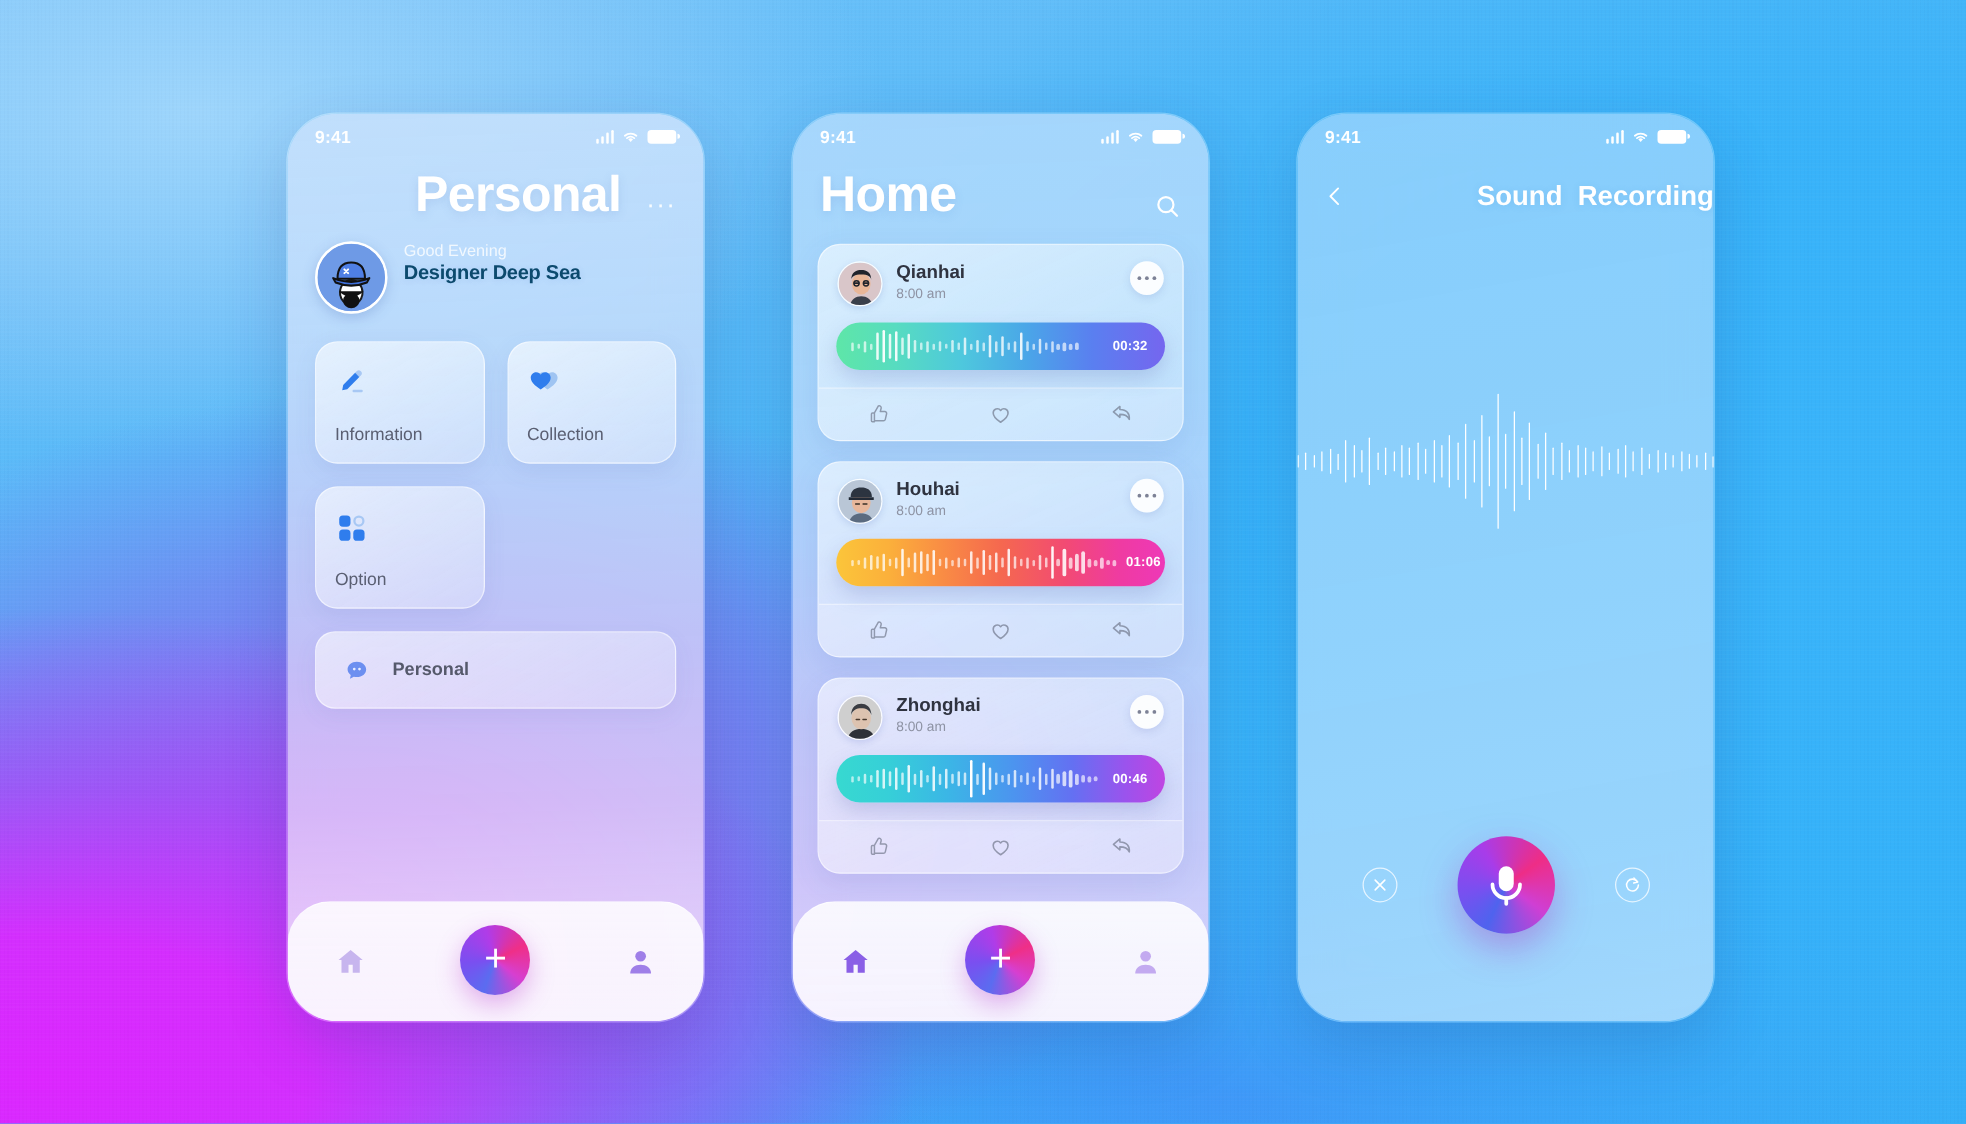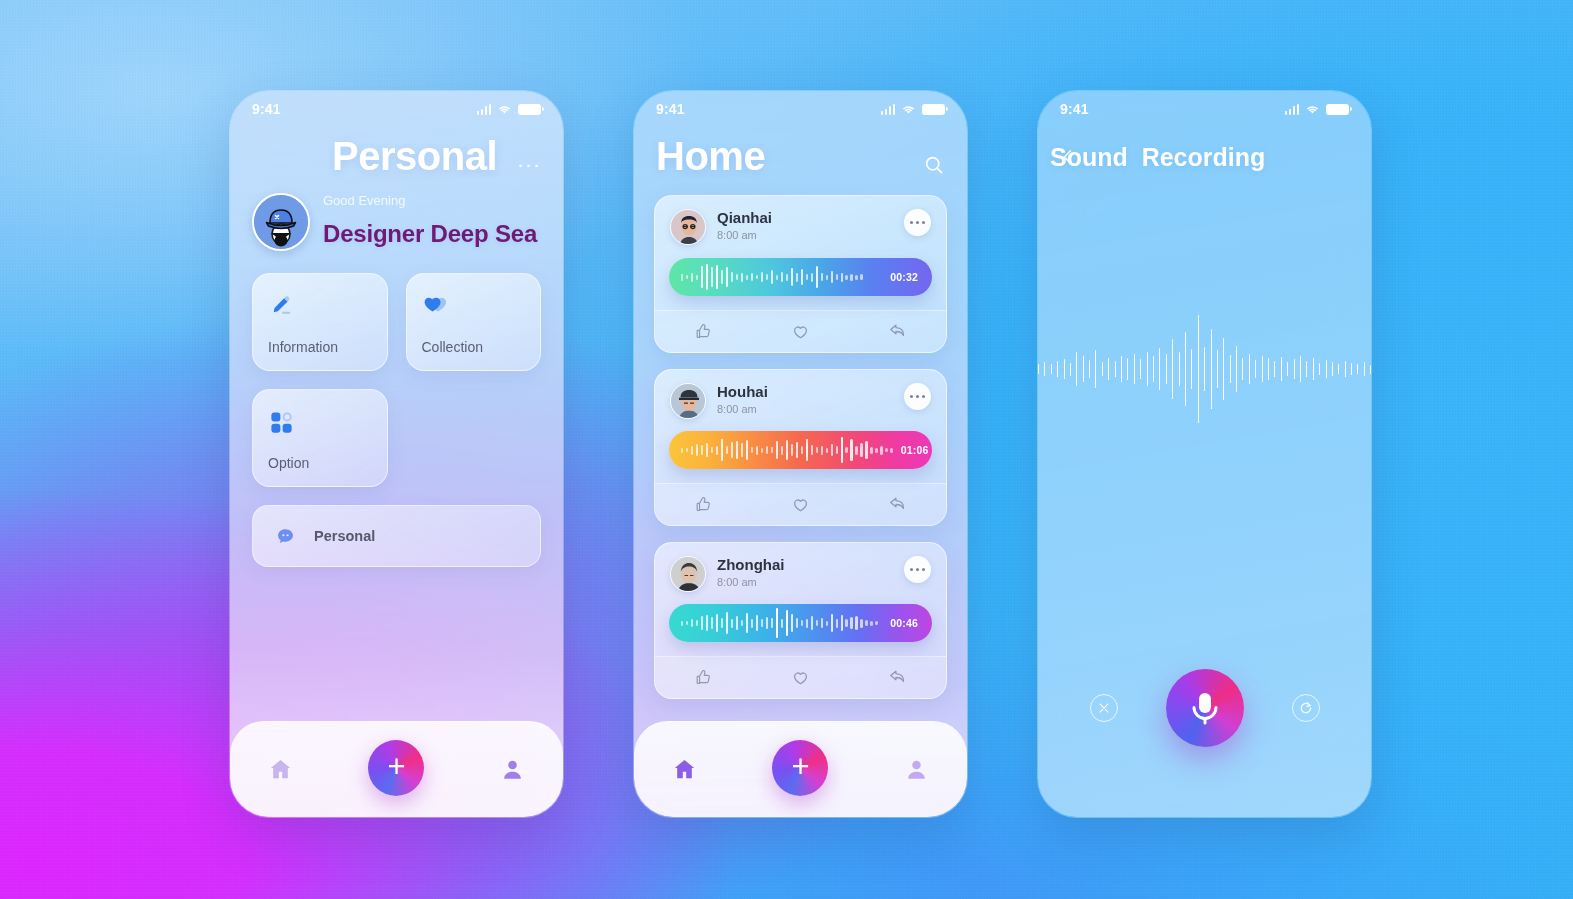--- a/index.html
+++ b/index.html
@@ -121,21 +121,21 @@
     padding: 16px 22px 0 22px;
   }
   .avatar-big {
     width: 58px; height: 58px; border-radius: 50%;
     background: radial-gradient(circle at 50% 45%, #8fb6ef 0%, #6e9ae6 100%);
     border: 2.5px solid #fff; position: relative; overflow: hidden;
     flex: 0 0 auto;
     box-shadow: 0 3px 10px rgba(60,90,170,.25);
   }
   .profile-greet { font-size: 13px; color: rgba(255,255,255,.80); font-weight: 400; }
-  .profile-name  { font-size: 24px; color: #701a75; font-weight: 800; letter-spacing: -.2px; margin-top: 12px;
+  .profile-name  { font-size: 16px; color: #0c4a6e; font-weight: 800; letter-spacing: -.2px; margin-top: 2px;
                    text-shadow: 0 1px 5px rgba(90,120,190,.16); }
 
   .grid2 {
     display: grid; grid-template-columns: 1fr 1fr;
     gap: 18px; padding: 22px 22px 0 22px;
   }
   .tile {
     height: 98px; border-radius: 18px;
     background: linear-gradient(150deg, rgba(255,255,255,.62), rgba(255,255,255,.30));
     border: 1px solid rgba(255,255,255,.55);
@@ -220,22 +220,22 @@
     background: rgba(255,255,255,.16);
     display:flex; align-items:center; justify-content: space-around;
   }
   .act-icon { color: rgba(100,106,126,.62); }
 
   
   .r-header {
     display:flex; align-items:center; padding: 12px 20px 0 20px; position: relative; height: 48px;
   }
   .r-title {
-    position:absolute; left:12px; right:0; text-align:left;
-    font-size: 25px; font-weight: 700; color:#fff; white-space: pre;
+    position:absolute; left:12px; right:0; text-align:right;
+    font-size: 22px; font-weight: 700; color:#fff; white-space: pre;
     text-shadow: 0 1px 6px rgba(60,130,200,.18);
   }
   .back-chevron { position: relative; z-index: 2; color:#fff; }
   .rec-wave {
     margin-top: 158px; height: 72px;
     display:flex; align-items:center; justify-content:center; gap: 5.6px;
   }
   .rec-wave span { display:block; width: 4.6px; background:#fff; border-radius: 3px; }
   .rec-timer {
     text-align:center; color:#fff; font-size: 29px; font-weight: 400;

